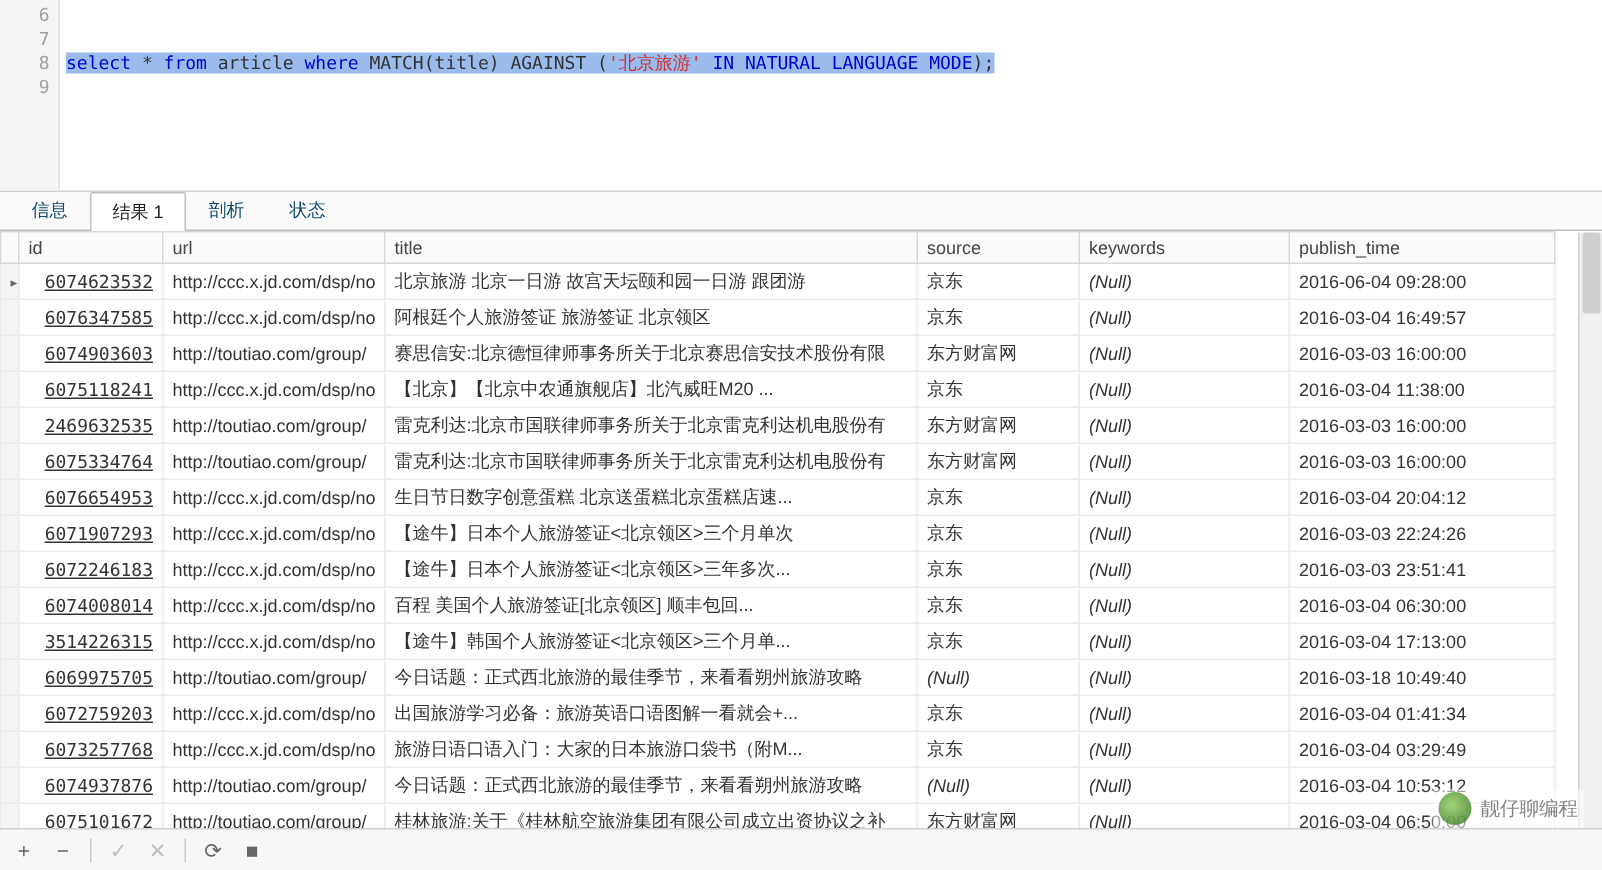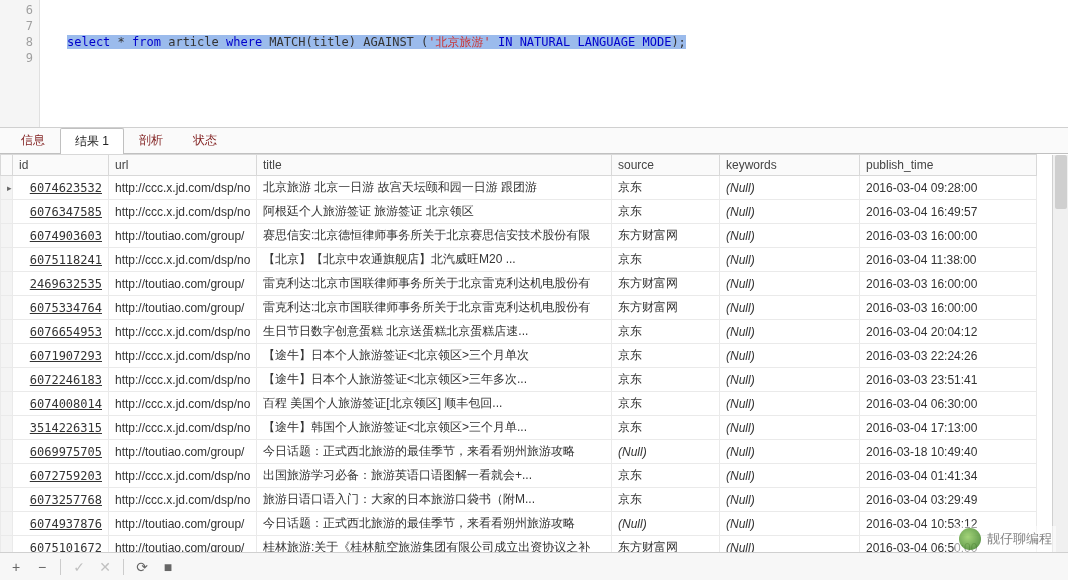--- a/index.html
+++ b/index.html
@@ -33,41 +33,40 @@
     user-select: none;
   }
   .code {
     flex: 1;
     padding: 2px 4px;
     font-family: Consolas, monospace;
     font-size: 12px;
     line-height: 16px;
     white-space: pre;
     position: relative;
-    margin-left: 23px;
   }
   .sel   { background: #9bbbec; } 
   .kw    { color: #0000cc; }
   .fn    { color: #333; }
   .str   { color: #cc3333; }
   .ident { color: #333; }
   .norm  { color: #333; }
 
   
   .tabs-row {
     display: flex;
     align-items: flex-end;
     border-bottom: 1px solid #c0c0c0;
     padding-left: 6px;
     height: 26px;
     background: #fafafa;
   }
   .tab {
     padding: 4px 14px;
-    color: #7f1d1d;
+    color: #0c4a6e;
     border: 1px solid transparent;
     border-bottom: none;
     border-radius: 2px 2px 0 0;
     cursor: default;
     margin-right: 0px;
   }
   .tab.active {
     background: #fff;
     border-color: #c0c0c0;
     position: relative;
@@ -226,21 +225,21 @@
     </tr>
   </thead>
   <tbody id="grid-body">
         <tr>
           <td class="row-handle sel"></td>
           <td class="num">6074623532</td>
           <td>http://ccc.x.jd.com/dsp/no</td>
           <td>北京旅游 北京一日游 故宫天坛颐和园一日游 跟团游</td>
           <td>京东</td>
           <td class="null">(Null)</td>
-          <td>2016-03-04 09:28:00</td>
+          <td>2016-06-04 09:28:00</td>
         </tr>
         <tr>
           <td class="row-handle"></td>
           <td class="num">6076347585</td>
           <td>http://ccc.x.jd.com/dsp/no</td>
           <td>阿根廷个人旅游签证 旅游签证 北京领区</td>
           <td>京东</td>
           <td class="null">(Null)</td>
           <td>2016-03-04 16:49:57</td>
         </tr>

